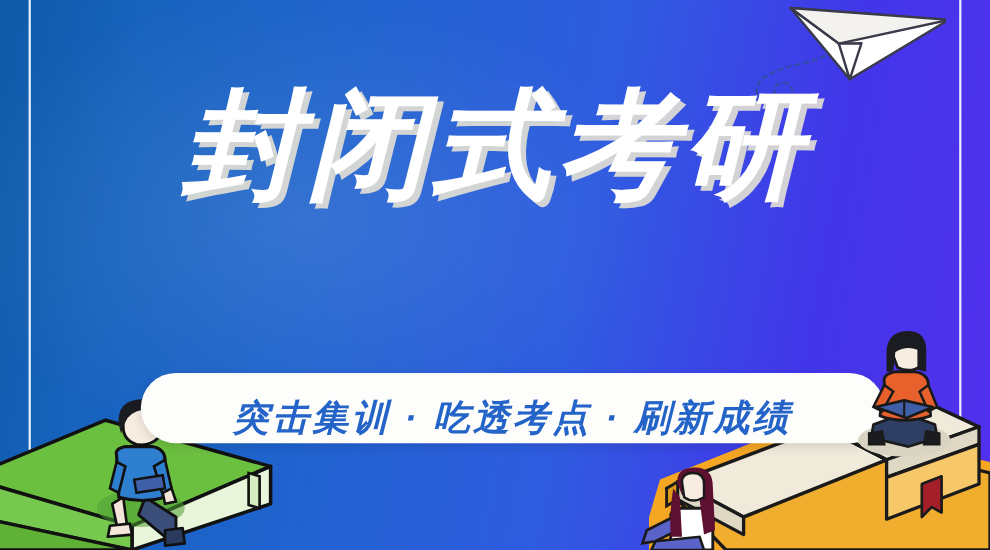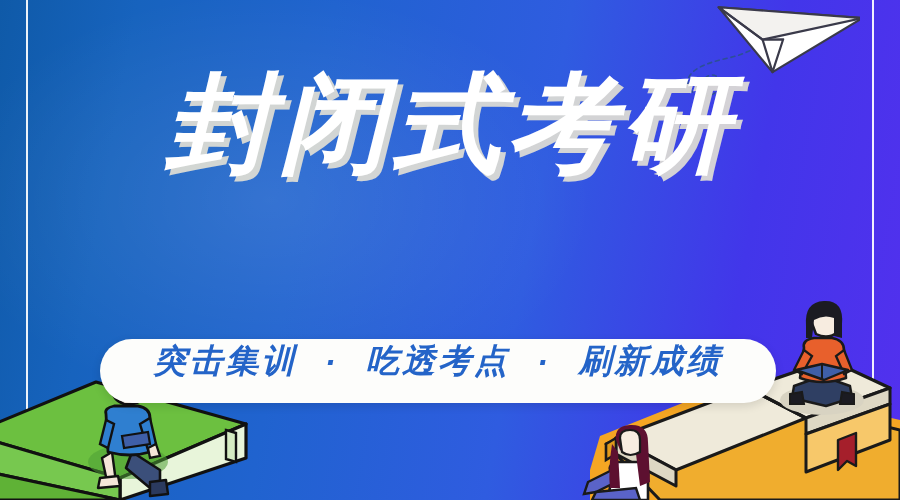--- a/index.html
+++ b/index.html
@@ -1,21 +1,21 @@
 <!DOCTYPE html>
 <html><head>
 <meta charset="utf-8">
 <style>
   html,body{margin:0;padding:0;background:#222;}
   *{box-sizing:border-box;}
   .poster{
     position:relative;
     width:900px;height:500px;
     overflow:hidden;
-    font-family:Liberation Mono, monospace;
+    font-family:Liberation Sans, sans-serif;
     background:linear-gradient(100deg,#0f5aa8 0%,#1763be 14%,#2063cf 34%,#2f5ce0 58%,#4236ea 80%,#5330ee 100%);
   }
   
   .sheen{
     position:absolute;inset:0;
     background:radial-gradient(ellipse 60% 70% at 30% 40%, rgba(255,255,255,.10), rgba(255,255,255,0) 60%);
     pointer-events:none;
   }
   
   .edge-line{
@@ -41,26 +41,26 @@
     letter-spacing:6px;
     line-height:1;
     text-shadow:5px 5px 0 rgba(225,222,212,.92);
     white-space:nowrap;
   }
   .title-1{font-size:108px;}
   .title-2{font-size:108px;margin-top:12px;}
 
   
   .pill{
-    position:absolute;left:100px;top:339px;
+    position:absolute;left:128px;top:339px;
     width:676px;height:64px;
     background:#fdfdfb;
     border-radius:34px;
     box-shadow:0 3px 10px rgba(0,0,0,.12);
-    display:flex;align-items:flex-start;justify-content:center;
+    display:flex;align-items:flex-end;justify-content:center;
     z-index:6;
   }
   .pill-text{
     color:#2464c8;
     font-size:33px;
     font-weight:bold;
     font-style:italic;
     letter-spacing:3px;
     white-space:nowrap;
   }

